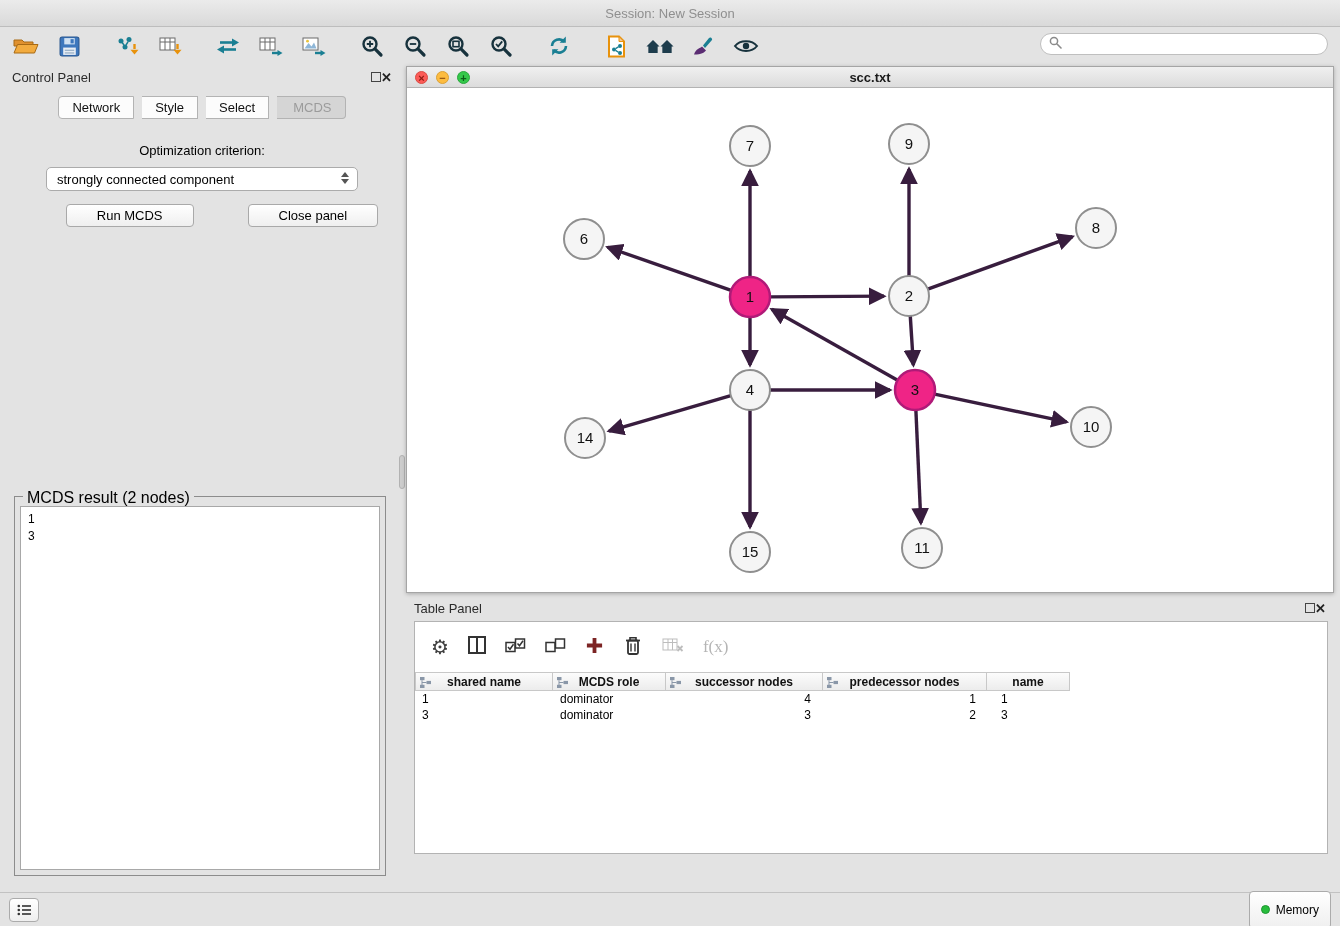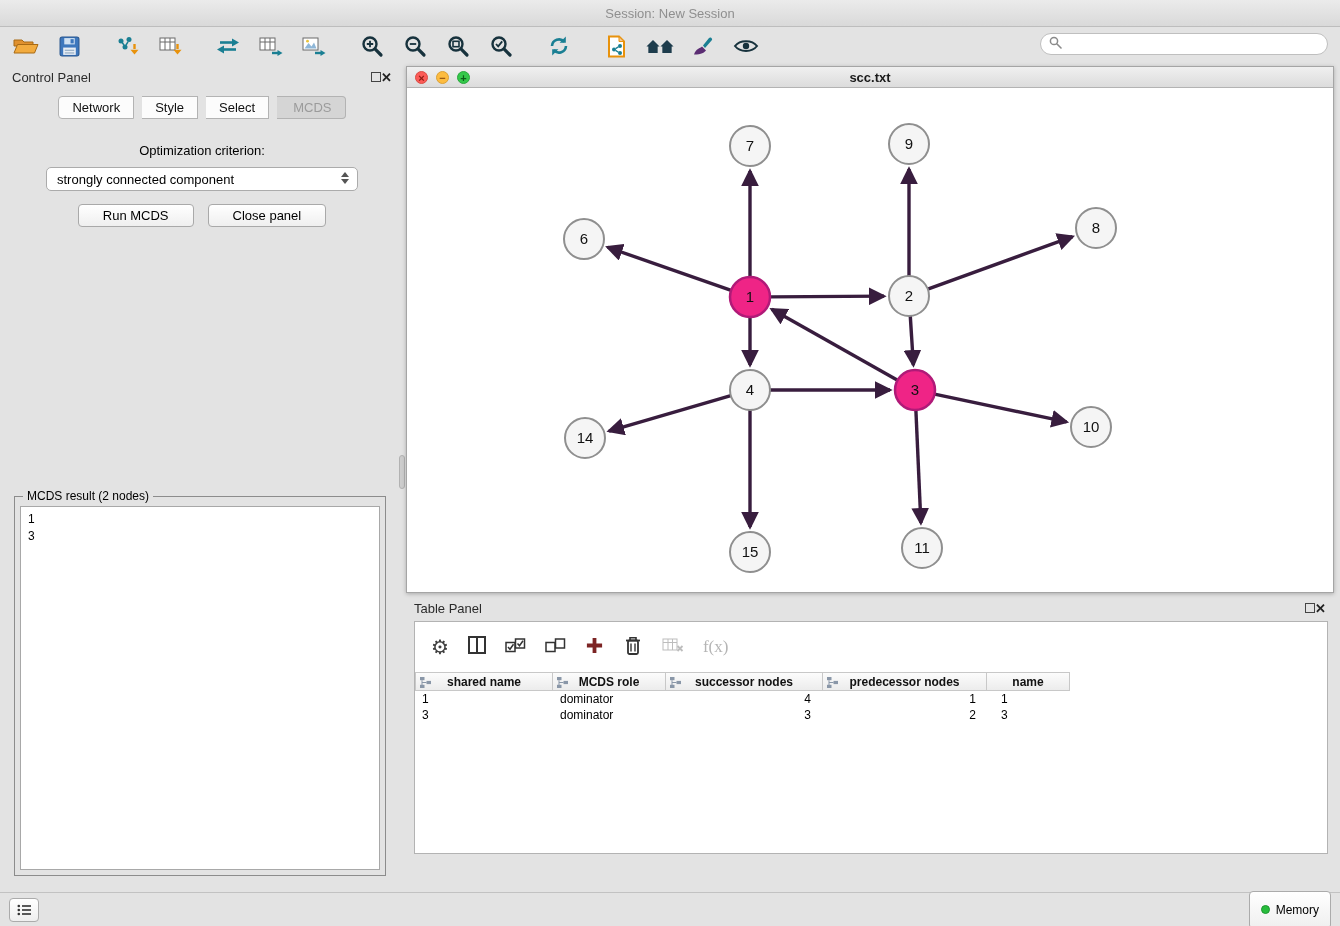--- a/index.html
+++ b/index.html
@@ -41,24 +41,24 @@
   .control-panel .tab-row { margin-top:8px; }
   .opt-label { text-align:center; font-size:13px; color:#000; margin-top:24px; }
   .criterion-select { margin:9px auto 0; width:312px; height:24px; background:#fff;
     border:1px solid #ababab; border-radius:5px; display:flex; align-items:center;
     padding:0 26px 0 10px; font-size:13px; position:relative; }
   .stepper { position:absolute; right:8px; top:4px; display:flex; flex-direction:column; gap:2px; }
   .stepper i { width:0; height:0; border-left:4px solid transparent; border-right:4px solid transparent; display:block; }
   .stepper .up { border-bottom:5px solid #555; }
   .stepper .down { border-top:5px solid #555; }
   .btn-row { display:flex; justify-content:center; gap:14px; margin-top:13px; }
-  .push-btn { font-size:13px; padding:3px 24px; background:linear-gradient(#ffffff,#efefef);
-    border:1px solid #a9a9a9; border-radius:4px; color:#000; }
+  .push-btn { font-size:13px; padding:3px 30px; background:linear-gradient(#ffffff,#efefef);
+    border:1px solid #a9a9a9; border-radius:4px; color:#000;margin-left:40px; }
   .result-group { position:absolute; left:10px; right:14px; top:430px; bottom:14px; border:1px solid #8c8c8c; }
-  .result-title { position:absolute; top:-8px; left:8px; background:#e3e3e3; padding:0 4px; font-size:12px; color:#000; }
+  .result-title { position:absolute; top:-8px; left:8px; background:#e3e3e3; padding:0 4px; font-size:16px; color:#000; }
   .result-inner { position:absolute; left:5px; right:5px; top:9px; bottom:5px; background:#fff;
     border:1px solid #a8a8a8; padding:4px 7px; font-size:12px; line-height:17px; color:#000; overflow:auto; }
 
   
   .v-handle { position:absolute; left:399px; top:455px; width:6px; height:34px;
     background:#cdcdcd; border:1px solid #b2b2b2; border-radius:3px; }
   .h-handle { position:absolute; left:852px; top:587px; width:34px; height:6px;
     background:#cdcdcd; border:1px solid #b2b2b2; border-radius:3px; }
 
   

